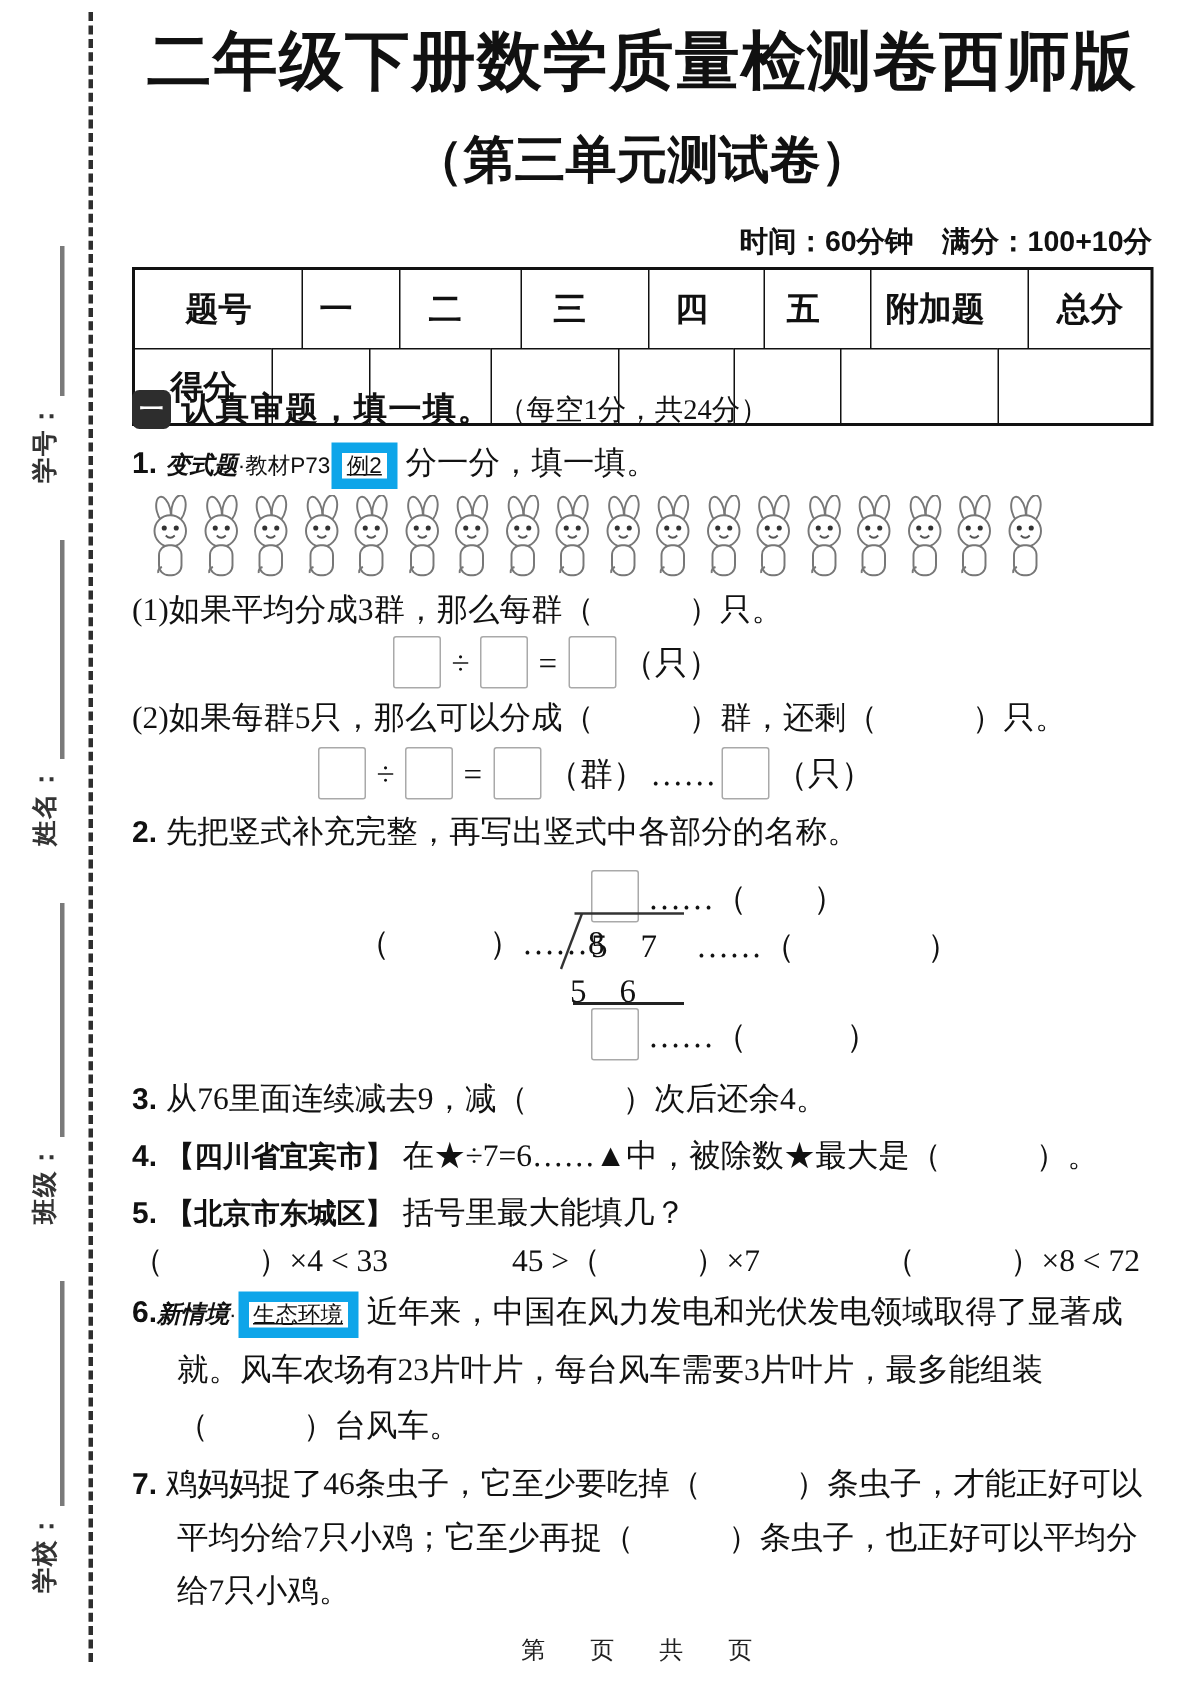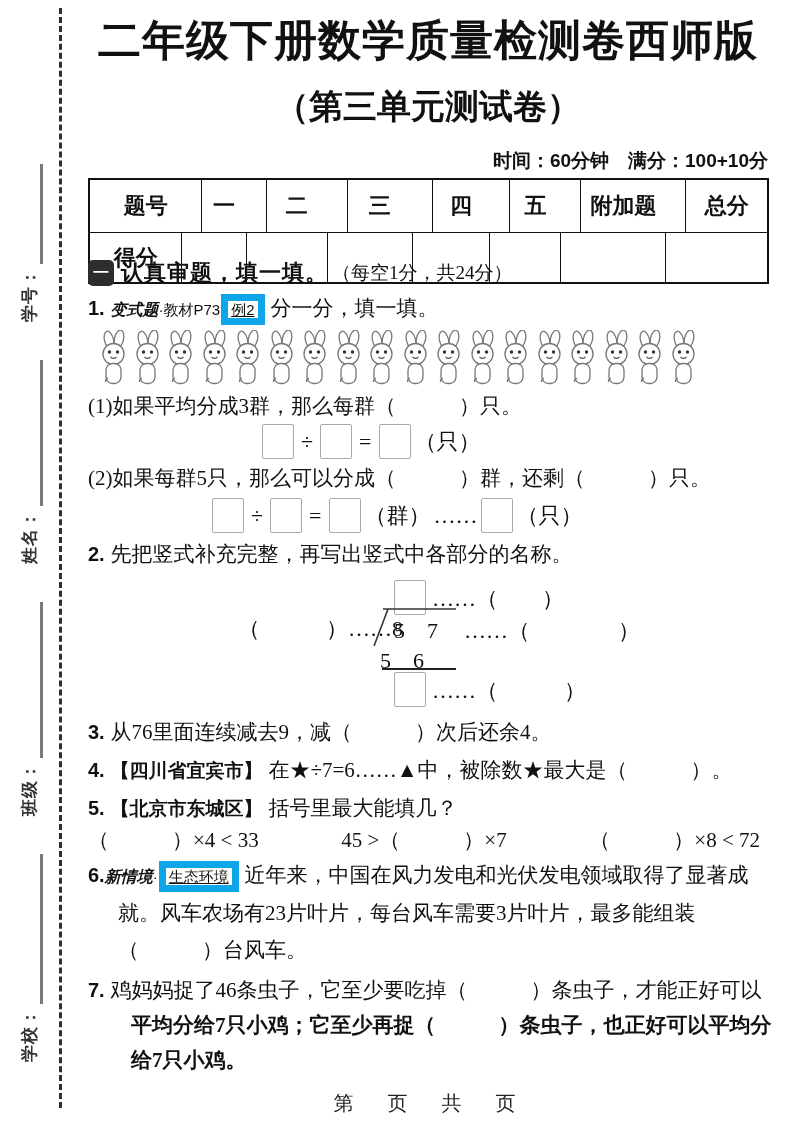--- a/index.html
+++ b/index.html
@@ -59,23 +59,23 @@
 
   .q3-line{top:718px;} .q4-line{top:756px;} .q5-line{top:794px;}
   .src{font-size:19px;font-weight:bold;}
   .q5-row{position:absolute;top:826px;left:0;width:672px;display:flex;justify-content:space-between;font-size:21px;}
 
   .q6-block{position:absolute;top:856px;left:0;width:680px;font-size:21px;}
   .q6-block .ln,.q7-block .ln{line-height:37px;white-space:nowrap;}
   .q6-block .cont{margin-left:30px;}
   .q7-block{position:absolute;top:972px;left:0;width:680px;font-size:21px;}
   .q7-block .ln{line-height:35px;}
-  .q7-block .cont{margin-left:43px;font-weight:bold;}
-
-  .footer{position:absolute;top:1090px;width:100%;text-align:center;font-size:20px;letter-spacing:7px;color:#222;}
+  .q7-block .cont{margin-left:30px;}
+
+  .footer{position:absolute;top:1090px;width:100%;text-align:center;font-size:16px;letter-spacing:7px;color:#222;}
 </style>
 </head>
 <body>
 
 <div class="page">
 
   <div class="binding-line"></div>
 
   <div class="sidebar-strip">
     <span class="sb-group">

